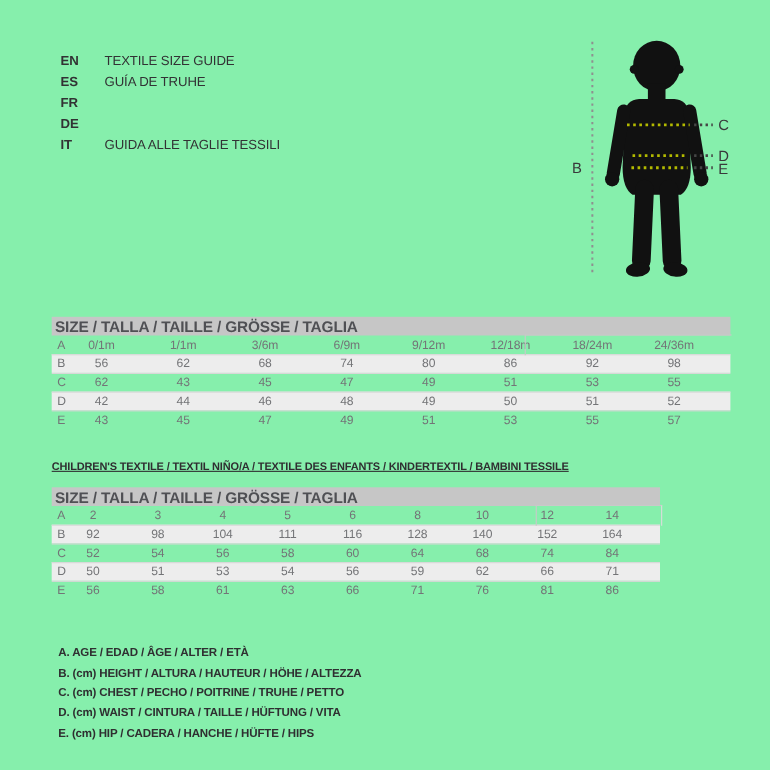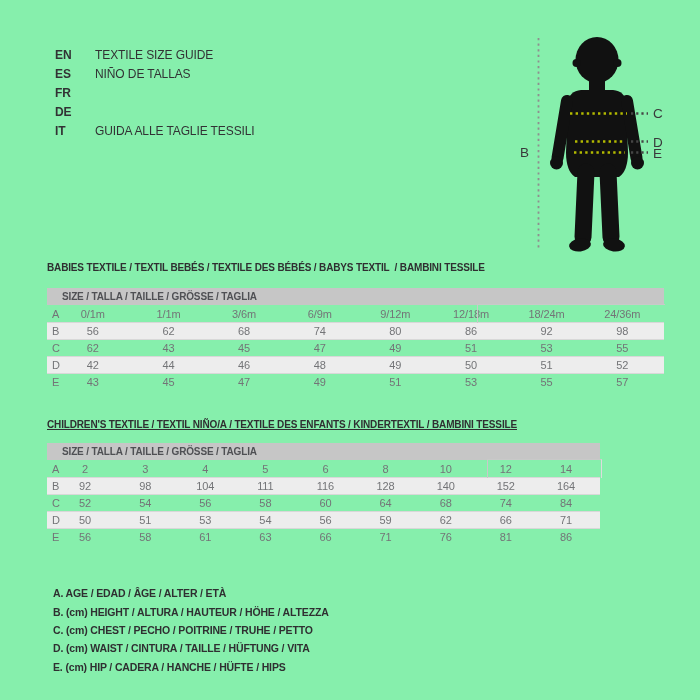--- a/index.html
+++ b/index.html
@@ -24,31 +24,31 @@
   }
   .heading-babies { top:262px; }
   .heading-children { top:419px;text-decoration:underline; }
 
   
   .size-table { position:absolute; left:47px; }
   .table-babies { top:288px; width:617px; }
   .table-children { top:443px; width:553px; }
   .thead {
     height:17px; background:#c6c6c6; display:flex; align-items:center;
-    padding-left:15px; box-sizing:border-box;
-    font-size:10px; font-weight:bold; letter-spacing:-0.15px; color:#4f5054;
+    padding-left:3px; box-sizing:border-box;
+    font-size:14px; font-weight:bold; letter-spacing:-0.15px; color:#4f5054;
   }
   .trow { position:relative; height:17px; box-sizing:border-box; }
   .trow.striped { background:#ededed; }
   .trow.bordered { border-top:1px solid #d8d8d8; }
   .rlabel {
     position:absolute; left:5px; top:0; height:100%; display:flex; align-items:center;
     font-size:11px; color:#737477;
   }
-  .cells { position:absolute; left:8px; right:4px; top:0; height:100%; display:flex;align-items:center; }
+  .cells { position:absolute; left:8px; right:14px; top:0; height:100%; display:flex;align-items:center; }
   .cell {
     flex:1; display:flex; align-items:center; justify-content:center;
     font-size:11px; color:#737477; letter-spacing:-0.1px;
   }
 
   
   .patch { position:absolute; pointer-events:none; }
   .patch-babies {
     left:477px; top:304px; width:187px; height:18px;
     border-left:1px solid #c9c9c9; border-top:1px solid #c9c9c9;
@@ -68,21 +68,21 @@
 
 <div class="page">
 
   <div class="lang-list">
     <div class="lang-row">
       <span class="lang-code">EN</span>
       <span class="lang-label">TEXTILE SIZE GUIDE</span>
     </div>
     <div class="lang-row">
       <span class="lang-code">ES</span>
-      <span class="lang-label">NIÑO DE TALLAS</span>
+      <span class="lang-label">GUÍA DE TRUHE</span>
     </div>
     <div class="lang-row">
       <span class="lang-code">FR</span>
     </div>
     <div class="lang-row">
       <span class="lang-code">DE</span>
     </div>
     <div class="lang-row">
       <span class="lang-code">IT</span>
       <span class="lang-label">GUIDA ALLE TAGLIE TESSILI</span>
@@ -115,21 +115,20 @@
       <line x1="631" y1="152.5" x2="648" y2="152.5" stroke="#454545" stroke-width="2.6" stroke-dasharray="2.2 3"></line>
     </g>
     <g fill="#39393b" font-family="Liberation Sans, sans-serif" font-size="13.5">
       <text x="520" y="157">B</text>
       <text x="653" y="118">C</text>
       <text x="653" y="146.5">D</text>
       <text x="653" y="158">E</text>
     </g>
   </svg>
 
-  <div class="section-heading heading-babies">BABIES TEXTILE / TEXTIL BEBÉS / TEXTILE DES BÉBÉS / BABYS TEXTIL  / BAMBINI TESSILE</div>
   <div class="size-table table-babies">
     <div class="thead">SIZE / TALLA / TAILLE / GRÖSSE / TAGLIA</div>
 
       <div class="trow">
         <span class="rlabel">A</span>
         <span class="cells">
           <span class="cell">0/1m</span>
           <span class="cell">1/1m</span>
           <span class="cell">3/6m</span>
           <span class="cell">6/9m</span>

